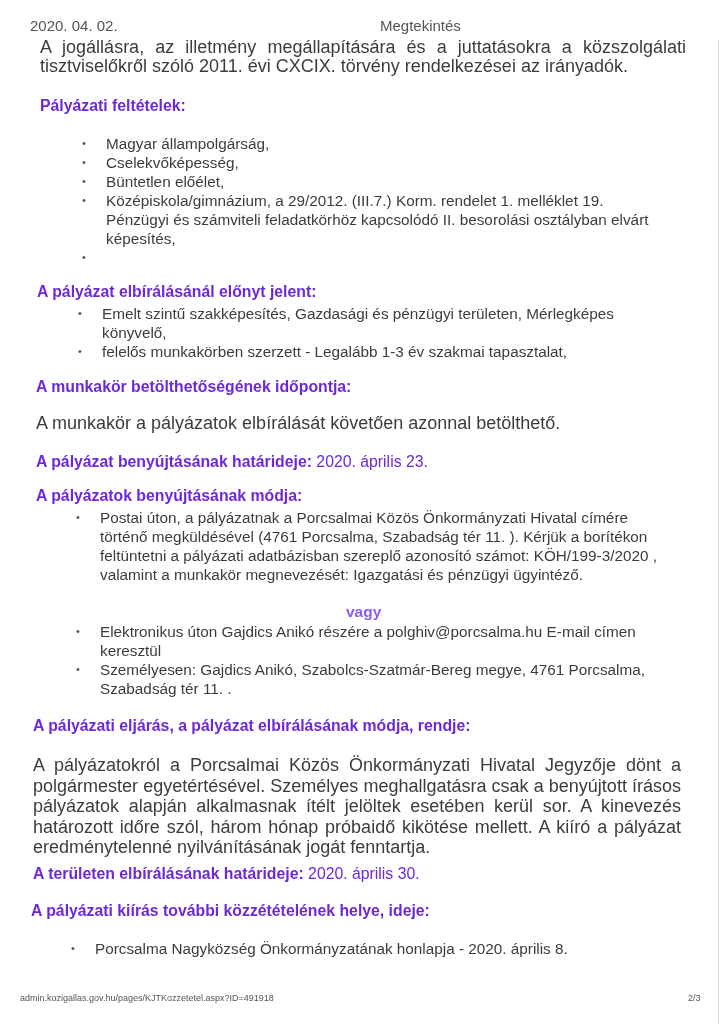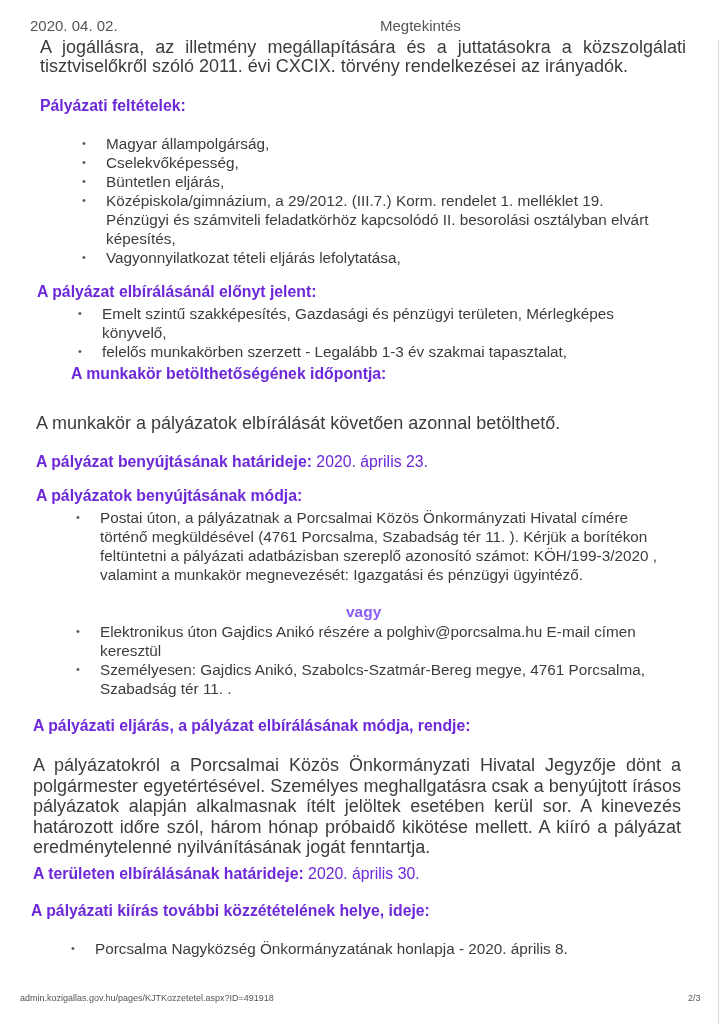--- a/index.html
+++ b/index.html
@@ -30,32 +30,32 @@
 
 <div class="hdr date">2020. 04. 02.</div>
 <div class="hdr title">Megtekintés</div>
 
 <div class="p justify" style="left:40px; top:38px; width:646px;">A jogállásra, az illetmény megállapítására és a juttatásokra a közszolgálati tisztviselőkről szóló 2011. évi CXCIX. törvény rendelkezései az irányadók.</div>
 
 <div class="h" style="left:40px; top:96px;">Pályázati feltételek:</div>
 <ul class="bl" style="left:82px; top:134px; width:580px;">
   <li><span class="bullet">•</span><span>Magyar állampolgárság,</span></li>
   <li><span class="bullet">•</span><span>Cselekvőképesség,</span></li>
-  <li><span class="bullet">•</span><span>Büntetlen eljárás,</span></li>
+  <li><span class="bullet">•</span><span>Büntetlen előélet,</span></li>
   <li><span class="bullet">•</span><span>Középiskola/gimnázium, a 29/2012. (III.7.) Korm. rendelet 1. melléklet 19. Pénzügyi és számviteli feladatkörhöz kapcsolódó II. besorolási osztályban elvárt képesítés,</span></li>
-  <li><span class="bullet">•</span><span>Vagyonnyilatkozat tételi eljárás lefolytatása,</span></li>
+  <li><span class="bullet">•</span></li>
 </ul>
 
 <div class="h" style="left:37px; top:282px;">A pályázat elbírálásánál előnyt jelent:</div>
 <ul class="bl" style="left:78px; top:304px; width:600px;">
   <li><span class="bullet">•</span><span>Emelt szintű szakképesítés, Gazdasági és pénzügyi területen, Mérlegképes könyvelő,</span></li>
   <li><span class="bullet">•</span><span>felelős munkakörben szerzett - Legalább 1-3 év szakmai tapasztalat,</span></li>
 </ul>
 
-<div class="h" style="left:36px; top:364px;margin-left:35px;">A munkakör betölthetőségének időpontja:</div>
+<div class="h" style="left:36px; top:377px;">A munkakör betölthetőségének időpontja:</div>
 <div class="p" style="left:36px; top:414px;">A munkakör a pályázatok elbírálását követően azonnal betölthető.</div>
 
 <div class="h" style="left:36px; top:452px;"><span>A pályázat benyújtásának határideje:</span><span class="val"> 2020. április 23.</span></div>
 
 <div class="h" style="left:36px; top:486px;">A pályázatok benyújtásának módja:</div>
 <ul class="bl" style="left:76px; top:508px; width:600px;">
   <li><span class="bullet">•</span><span>Postai úton, a pályázatnak a Porcsalmai Közös Önkormányzati Hivatal címére történő megküldésével (4761 Porcsalma, Szabadság tér 11. ). Kérjük a borítékon feltüntetni a pályázati adatbázisban szereplő azonosító számot: KÖH/199-3/2020 , valamint a munkakör megnevezését: Igazgatási és pénzügyi ügyintéző.</span></li>
 </ul>
 <div class="vagy">vagy</div>
 <ul class="bl" style="left:76px; top:622px; width:600px;">

